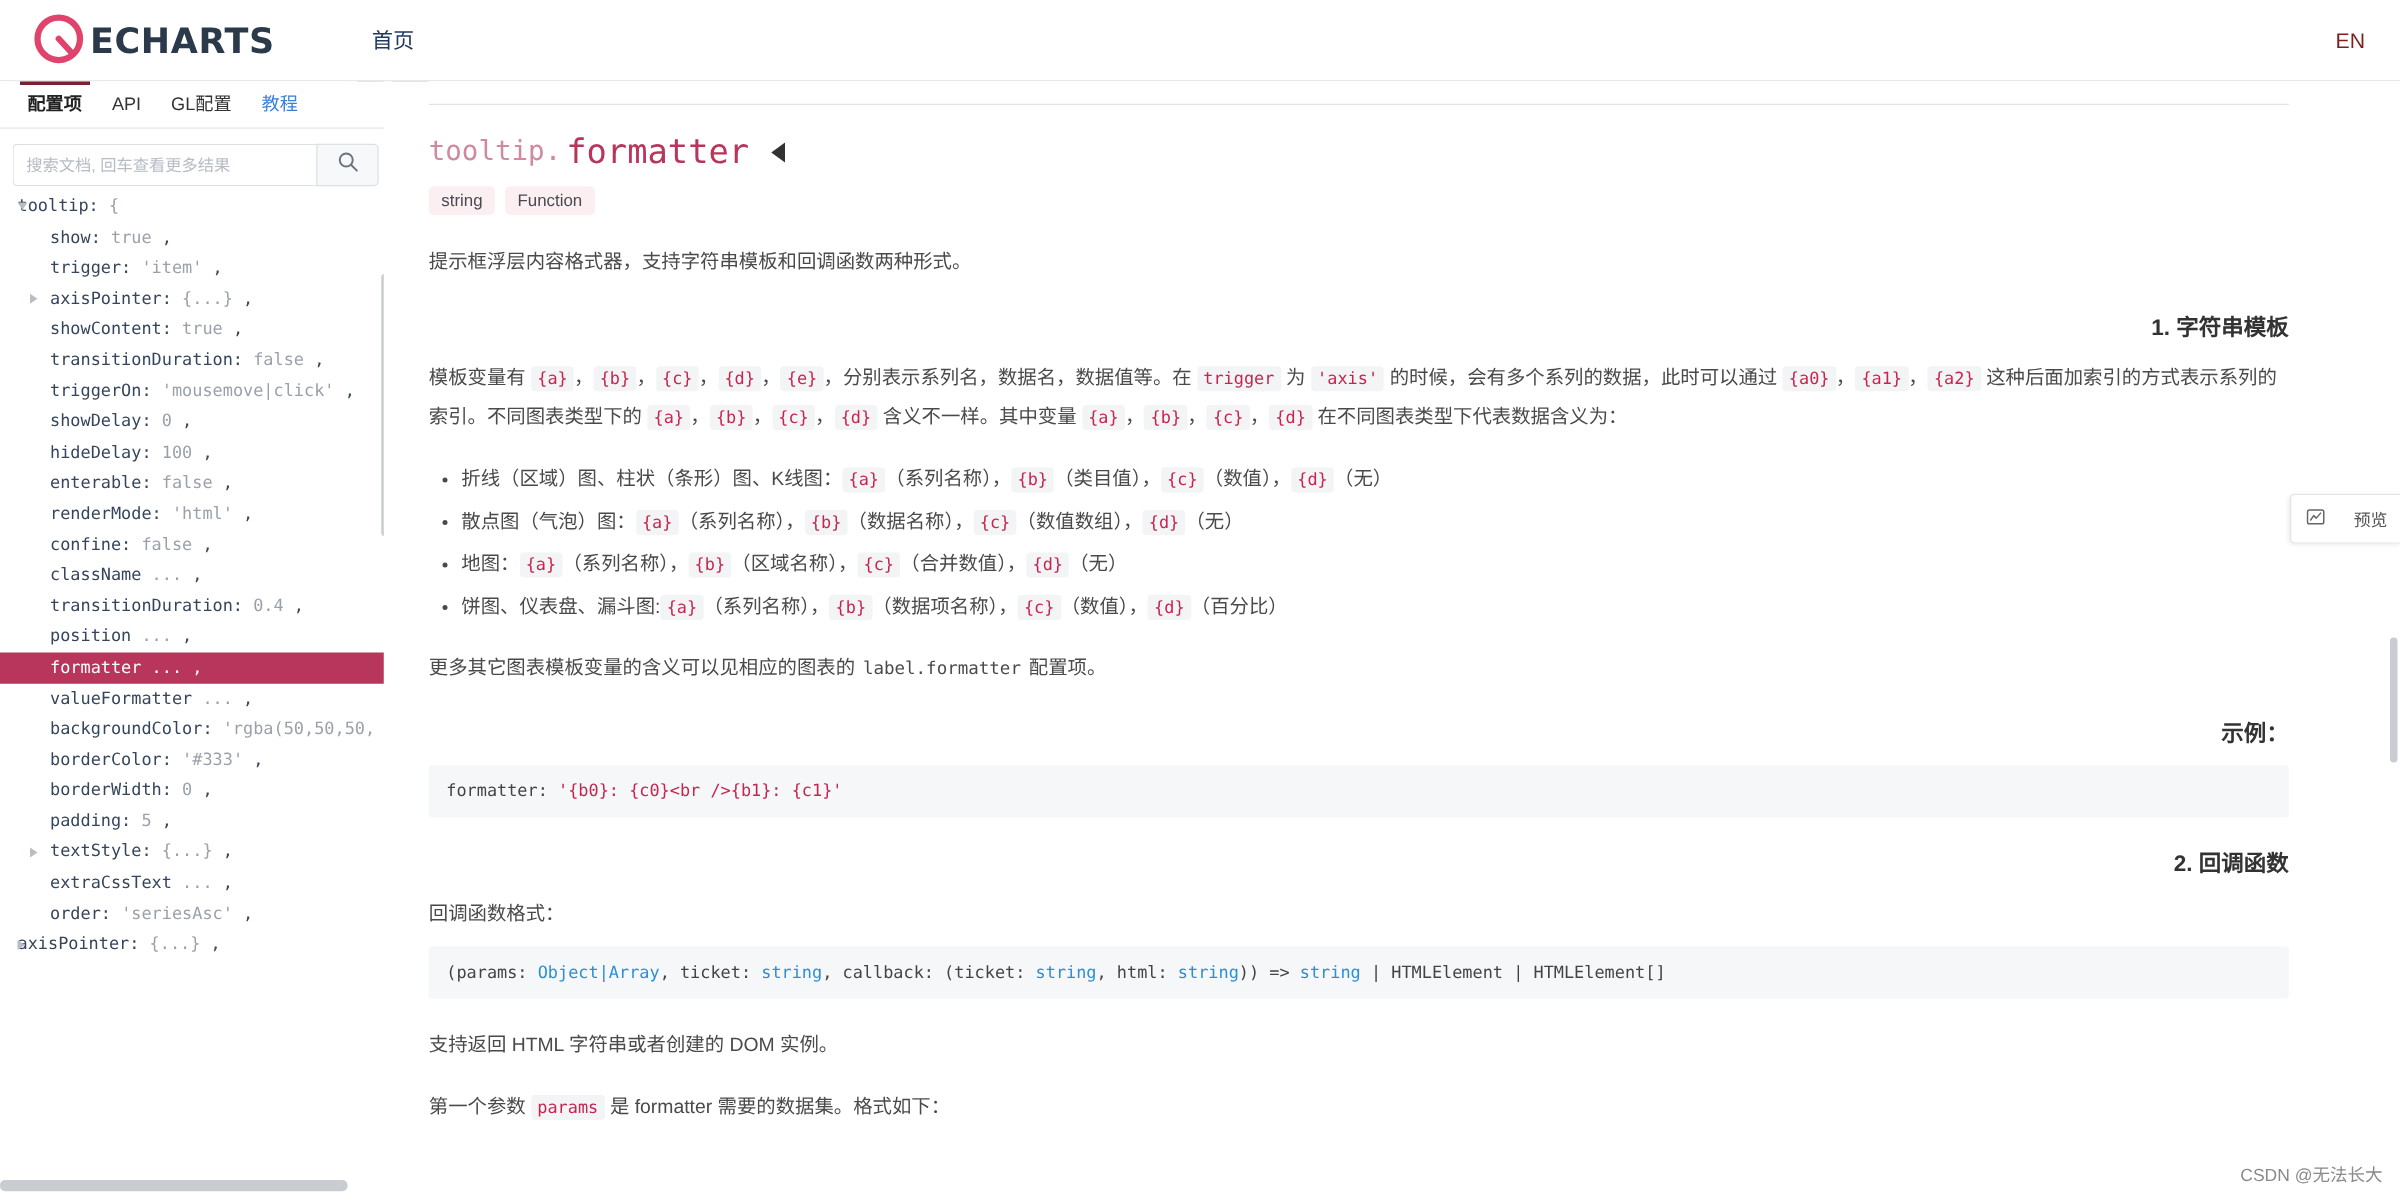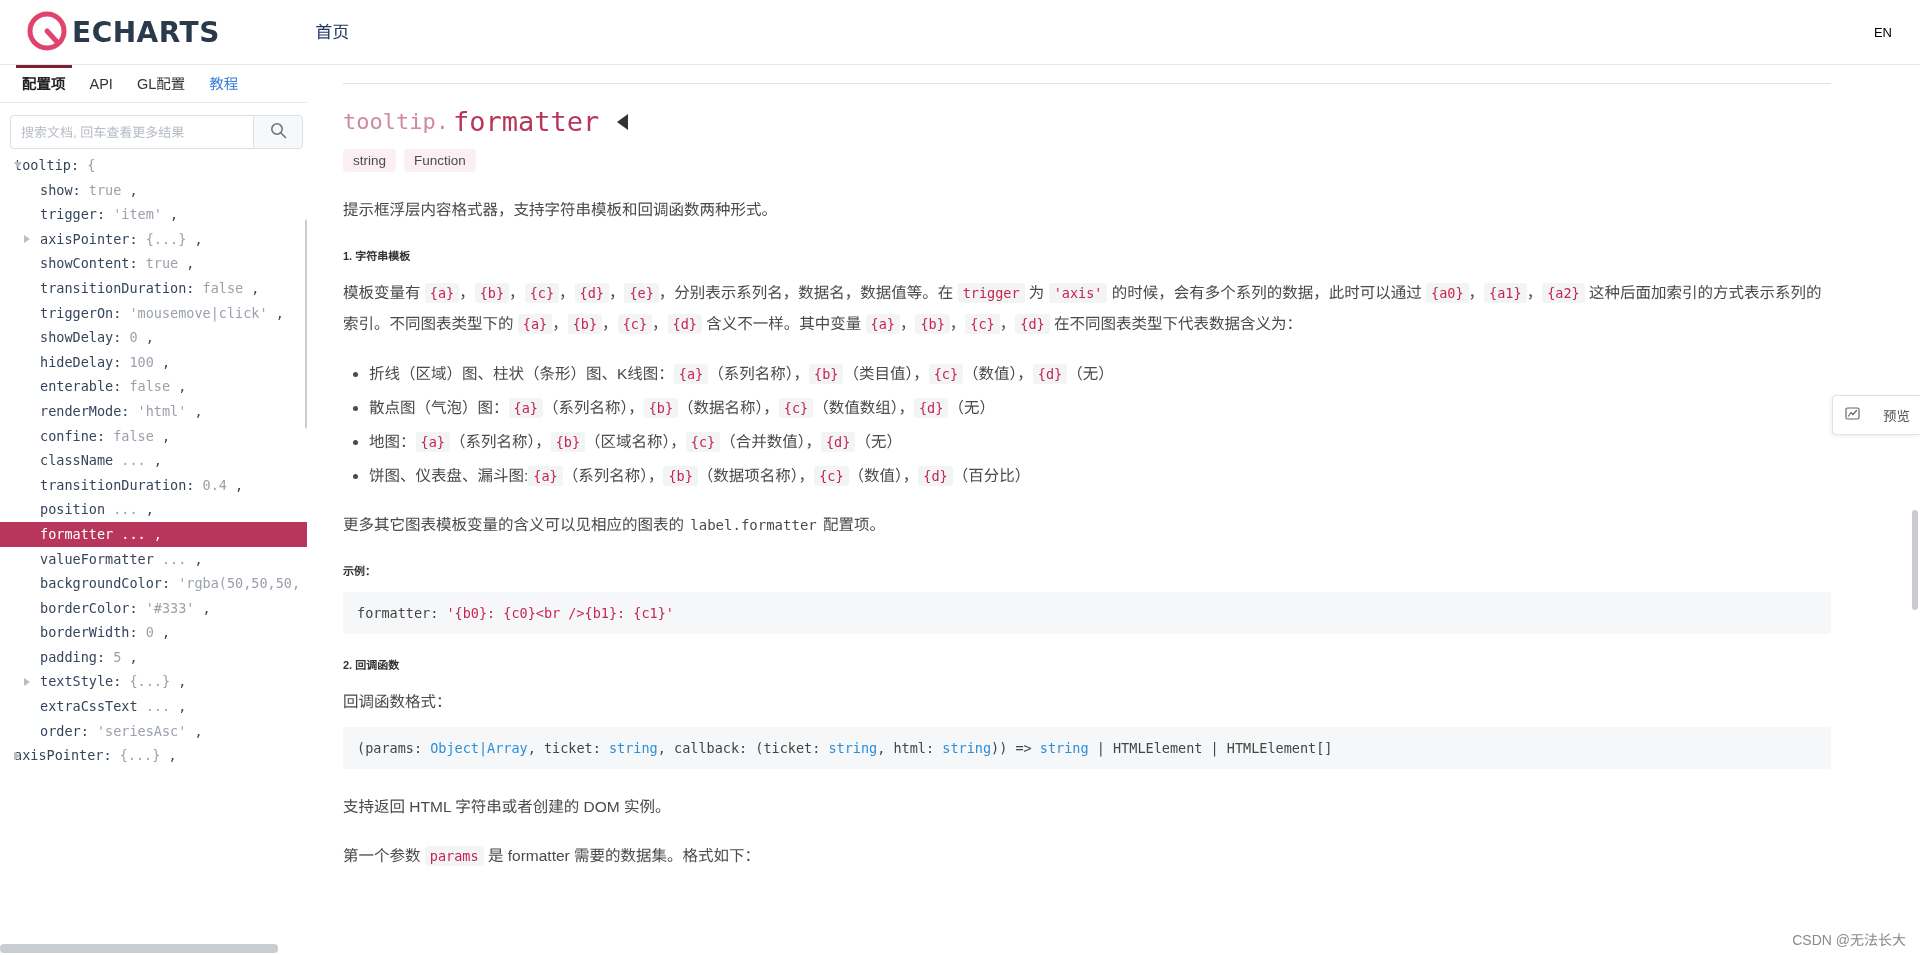--- a/index.html
+++ b/index.html
@@ -14,21 +14,21 @@
   }
   .page { position: relative; width: 1920px; height: 955px; overflow: hidden; }
 
   
   .topnav {
     position: absolute; top: 0; left: 0; width: 1920px; height: 65px;
     background: #fff; border-bottom: 1px solid #e8e8e8;
     display: flex; align-items: center;
   }
   .logo-wrap {
-    display: flex; align-items: center; margin-left: 24px; margin-right: 62px;
+    display: flex; align-items: center; margin-left: 24px; margin-right: 44px;
     text-decoration: none;
   }
   .logo-mark { width: 46px; height: 46px; position: relative; flex: 0 0 46px; }
   .logo-text {
     font-family: "DejaVu Sans", sans-serif;
     font-weight: 700; font-size: 28px; letter-spacing: 0.5px;
     color: #2b3a4a; margin-left: 2px;
   }
   .nav-items { display: flex; align-items: center; height: 65px; flex-direction: column; }
   .nav-item {
@@ -45,21 +45,21 @@
     border-top: 6px solid currentColor;
   }
   .nav-item.active { color: #e0436b; }
   .nav-item.active::before {
     content: ""; position: absolute; top: 0; left: 22%; width: 56%;
     height: 3px; background: #e0436b;
   }
   .nav-right {
     position: absolute; right: 28px; top: 0; height: 65px;
     display: flex; align-items: center;
-    font-size: 13px; color: #000000; cursor: pointer;
+    font-size: 17px; color: #7f1d1d; cursor: pointer;
   }
 
   
   .sidebar {
     position: absolute; top: 65px; left: 0; width: 314px; height: 890px;
     background: #fff; border-right: 1px solid #e0e0e0;
     overflow: hidden;
   }
   .doc-tabs {
     display: flex; align-items: center; height: 38px;
@@ -167,22 +167,23 @@
     font-size: 13.5px; padding: 4px 10px; border-radius: 4px;
     font-family: "Liberation Sans", sans-serif;
   }
 
   .para {
     font-size: 15.5px; line-height: 2.0; color: #4a4a4a;
     margin: 0 0 18px 0;
   }
   .para-tight { margin-bottom: 10px; }
   h3.sec {
-    font-size: 11px; font-weight: 700; color: #333;
+    font-size: 18px; font-weight: 700; color: #333;
     margin: 22px 0 14px 0;
+    text-align: right;
   }
   code.ic {
     background: #f3f4f6; color: #c7254e;
     font-family: "DejaVu Sans Mono", "Liberation Mono", monospace;
     font-size: 13.5px; padding: 2px 5px; border-radius: 3px;
   }
   code.ic-plain {
     background: transparent; color: #4a4a4a;
     font-family: "DejaVu Sans Mono", "Liberation Mono", monospace;
     font-size: 14px; padding: 0 2px;

